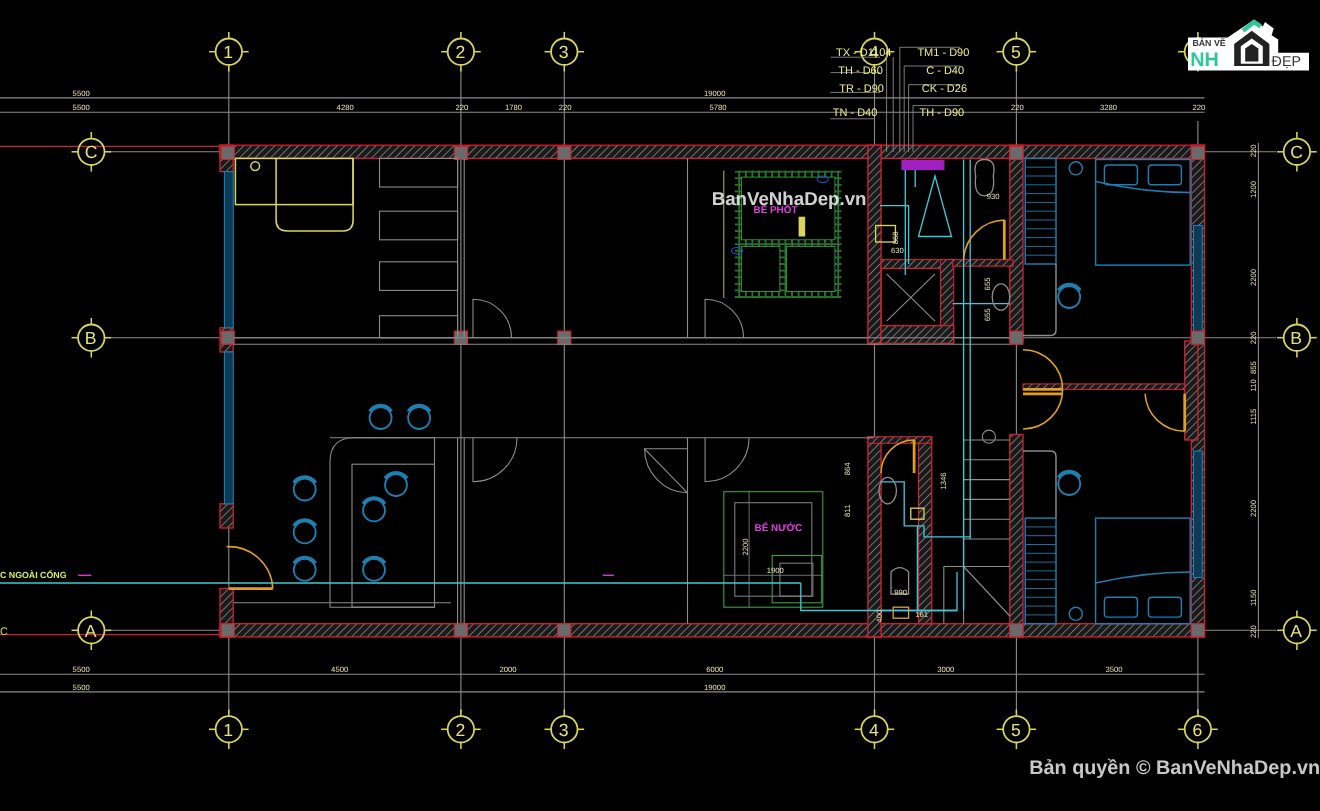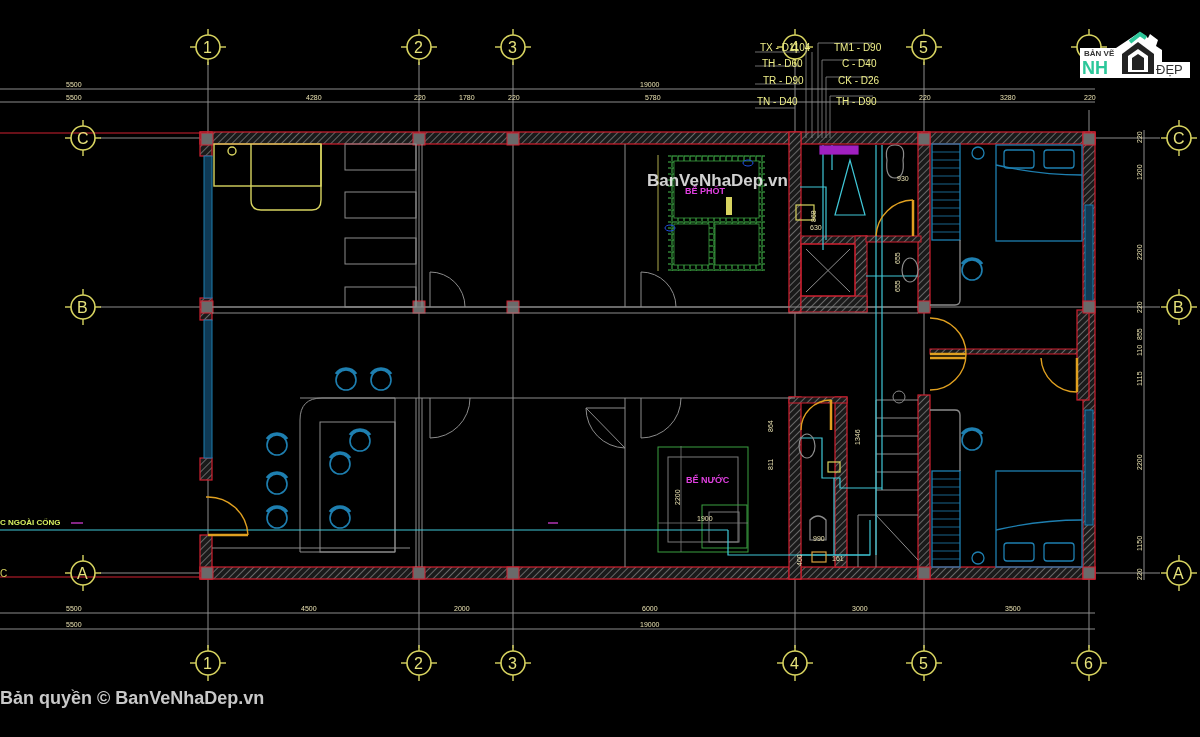--- a/index.html
+++ b/index.html
@@ -4,22 +4,22 @@
 <style>
   html, body { margin:0; padding:0; background:#000; }
   body { width:1200px; height:737px; overflow:hidden; position:relative; font-family:"Liberation Sans", sans-serif; }
   #canvas { position:absolute; left:0; top:0; width:1200px; height:737px; }
   svg text { font-family:"Liberation Sans", sans-serif; }
   .dim { fill:#e8e0b0; font-size:7px; }
   .grid-label { fill:#e6e27a; font-size:16px; }
   .pipe-label { fill:#f0f08a; font-size:10px; }
   .room-label { fill:#e040e0; font-size:9px; font-weight:bold; }
   .watermark { fill:rgba(255,255,255,0.82); font-size:17px; font-weight:bold; }
-  .copyright { position:absolute; left:0; width:1200px; top:688px; text-align:left; color:#c8c8c8; font-weight:bold; font-size:18px; }
-  .logo { position:absolute; left:1074px; top:28px; width:120px; height:54px; }
+  .copyright { position:absolute; left:0; width:1200px; top:688px; text-align:right; color:#c8c8c8; font-weight:bold; font-size:18px; }
+  .logo { position:absolute; left:1074px; top:14px; width:120px; height:54px; }
 </style>
 </head>
 <body>
 
 <div id="canvas">
 <svg width="1200" height="737" viewBox="0 0 1200 737" xmlns="http://www.w3.org/2000/svg">
   <defs>
     <pattern id="hatch" width="5" height="5" patternUnits="userSpaceOnUse" patternTransform="rotate(45)">
       <rect width="5" height="5" fill="#1a1a1a"></rect>
       <line x1="0" y1="0" x2="0" y2="5" stroke="#8a8a8a" stroke-width="1.4"></line>

